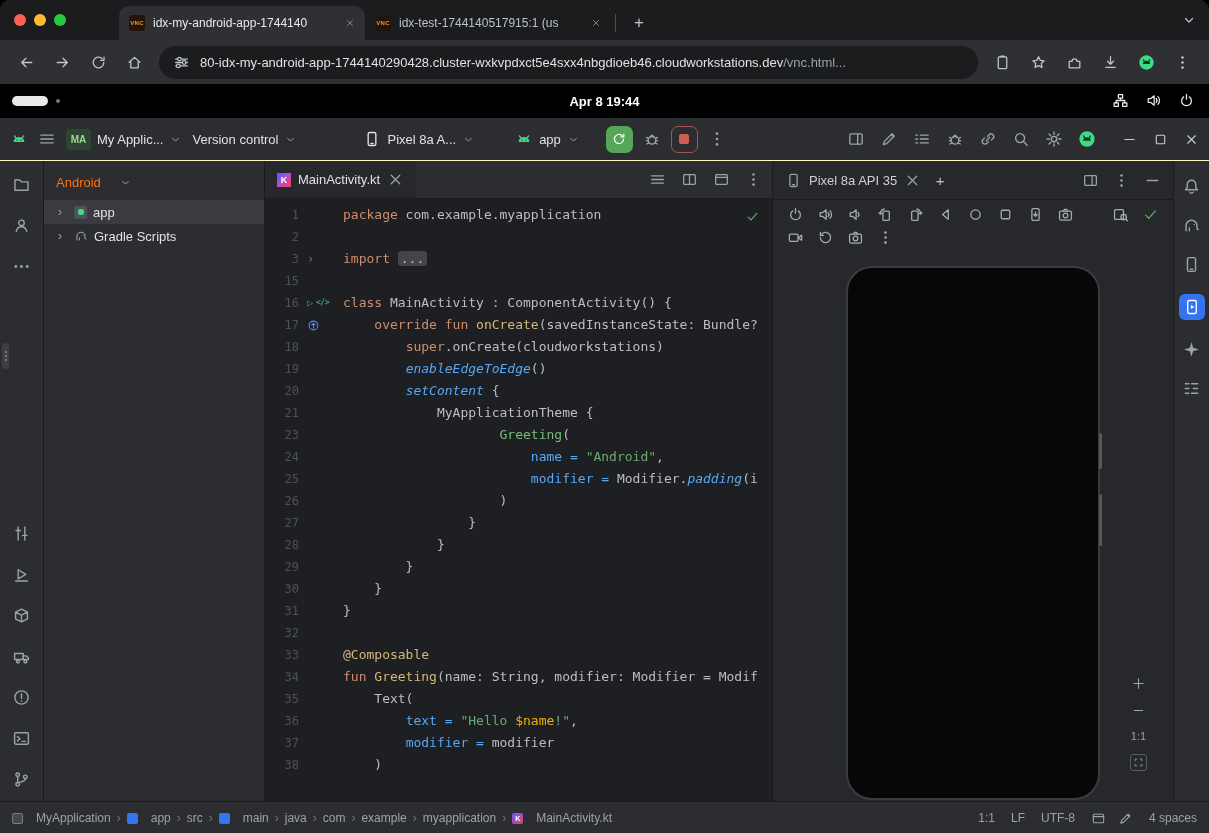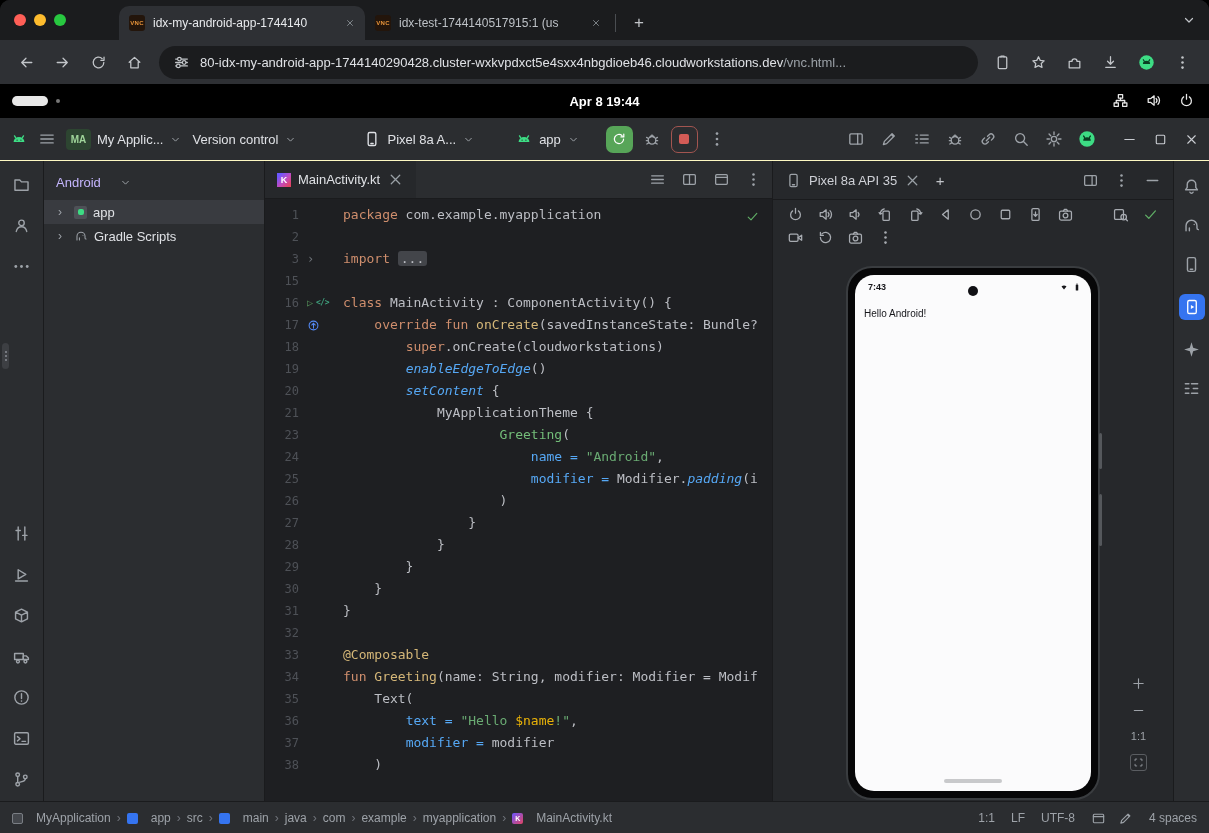--- a/index.html
+++ b/index.html
@@ -69,21 +69,21 @@
   .lstrip{width:44px;background:#2b2d30;border-right:1px solid #1a1b1d;display:flex;flex-direction:column;
     align-items:center;padding:14px 0 12px;position:relative;box-sizing:border-box;}
   .strip-col{display:flex;flex-direction:column;gap:22px;align-items:center;}
   .strip-col.bottom{margin-top:auto;}
   .lstrip .ic,.rstrip .ic{width:19px;height:19px;color:#9da2a8;}
   .strip-handle{position:absolute;left:2px;top:182px;width:7px;height:26px;border-radius:4px;background:#3d3f43;
     display:flex;flex-direction:column;align-items:center;justify-content:center;gap:2px;}
   .strip-handle i{width:2px;height:2px;border-radius:50%;background:#8a8e94;}
 
   .ppanel{width:221px;background:#2b2d30;border-right:1px solid #1a1b1d;padding-top:8px;box-sizing:border-box;}
-  .phead{display:flex;align-items:center;gap:18px;color:#c4b5fd;font-size:13px;padding:6px 12px 10px;}
+  .phead{display:flex;align-items:center;gap:18px;color:#f97316;font-size:13px;padding:6px 12px 10px;}
   .tree-row{display:flex;align-items:center;gap:6px;height:24px;padding-left:14px;font-size:13px;color:#dfe1e5;}
   .tree-row.selected{background:#393b40;}
   .tw{color:#9da2a8;font-size:12px;width:10px;flex:none;}
   .ti-module{width:13px;height:13px;border-radius:2px;background:#4e5157;position:relative;flex:none;}
   .ti-module::after{content:"";position:absolute;inset:3.5px;background:#3ddc84;border-radius:2px;}
   .ti-ic{width:14px;height:14px;color:#9da2a8;}
 
   .editor{flex:1;min-width:0;display:flex;flex-direction:column;background:#1e1f22;border-right:1px solid #1a1b1d;}
   .etabs{height:37px;border-bottom:1px solid #1a1b1d;display:flex;align-items:center;background:#2b2d30;}
   .etab{height:100%;display:flex;align-items:center;gap:7px;padding:0 12px;color:#dfe1e5;font-size:13px;background:#26282b;}
@@ -766,39 +766,20 @@
               <svg viewBox="0 0 16 16">
                 <circle cx="8" cy="3.2" r="1.2" fill="currentColor" stroke="none"></circle>
                 <circle cx="8" cy="8" r="1.2" fill="currentColor" stroke="none"></circle>
                 <circle cx="8" cy="12.8" r="1.2" fill="currentColor" stroke="none"></circle>
               </svg>
             </span>
           </span>
       </div>
       <div class="phone-area">
         <div class="phone">
-          <div class="pscreen">
-            <span class="ptime">7:43</span>
-            <span class="pcam"></span>
-            <span class="pstat">
-              <span class="ic pic">
-                  <svg viewBox="0 0 16 16">
-                    <path d="M8 12 12 7.2a6.2 6.2 0 0 0-8 0z" fill="currentColor" stroke="none"></path>
-                  </svg>
-                </span>
-              <span class="ic pic">
-                  <svg viewBox="0 0 16 16">
-                    <rect x="6" y="4" width="4" height="9.4" rx=".8" fill="currentColor" stroke="none"></rect>
-                    <rect x="7.2" y="2.4" width="1.6" height="1.2" fill="currentColor" stroke="none"></rect>
-                  </svg>
-                </span>
-            </span>
-            <span class="pmsg">Hello Android!</span>
-            <span class="pgesture"></span>
-          </div>
           <span class="pbtn b1"></span>
           <span class="pbtn b2"></span>
         </div>
         <div class="zoomctl">
           <span class="ic">
               <svg viewBox="0 0 16 16">
                 <path d="M8 3v10M3 8h10"></path>
               </svg>
             </span>
           <span class="ic">

